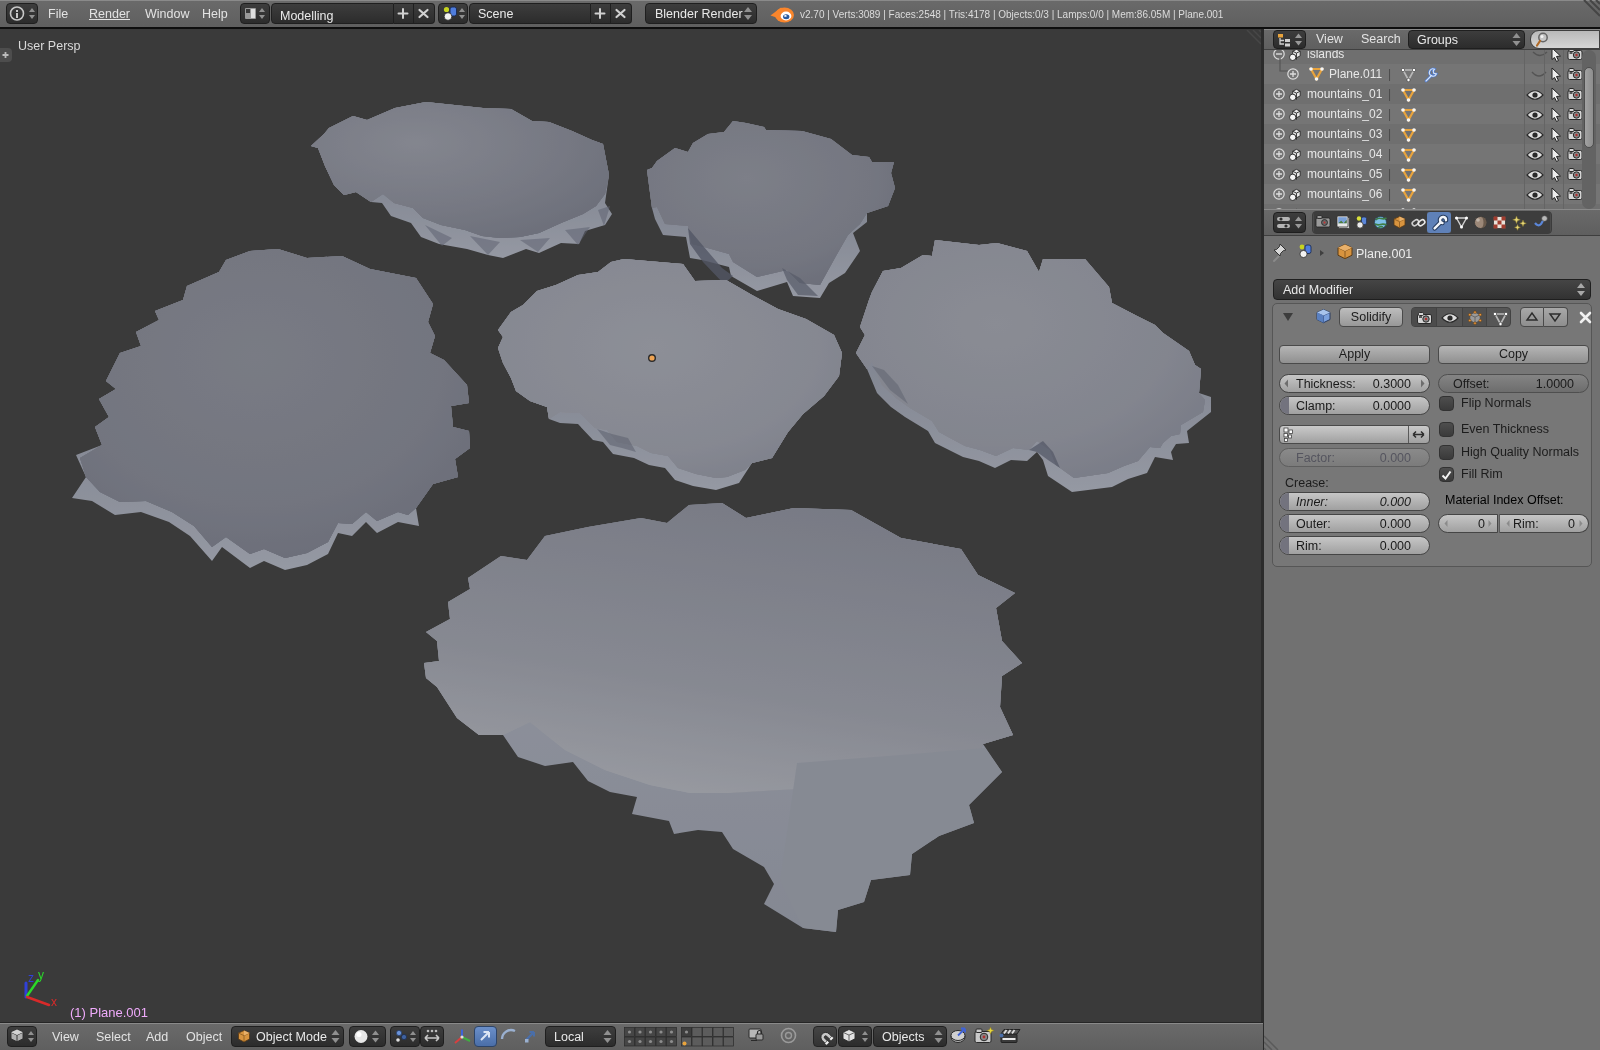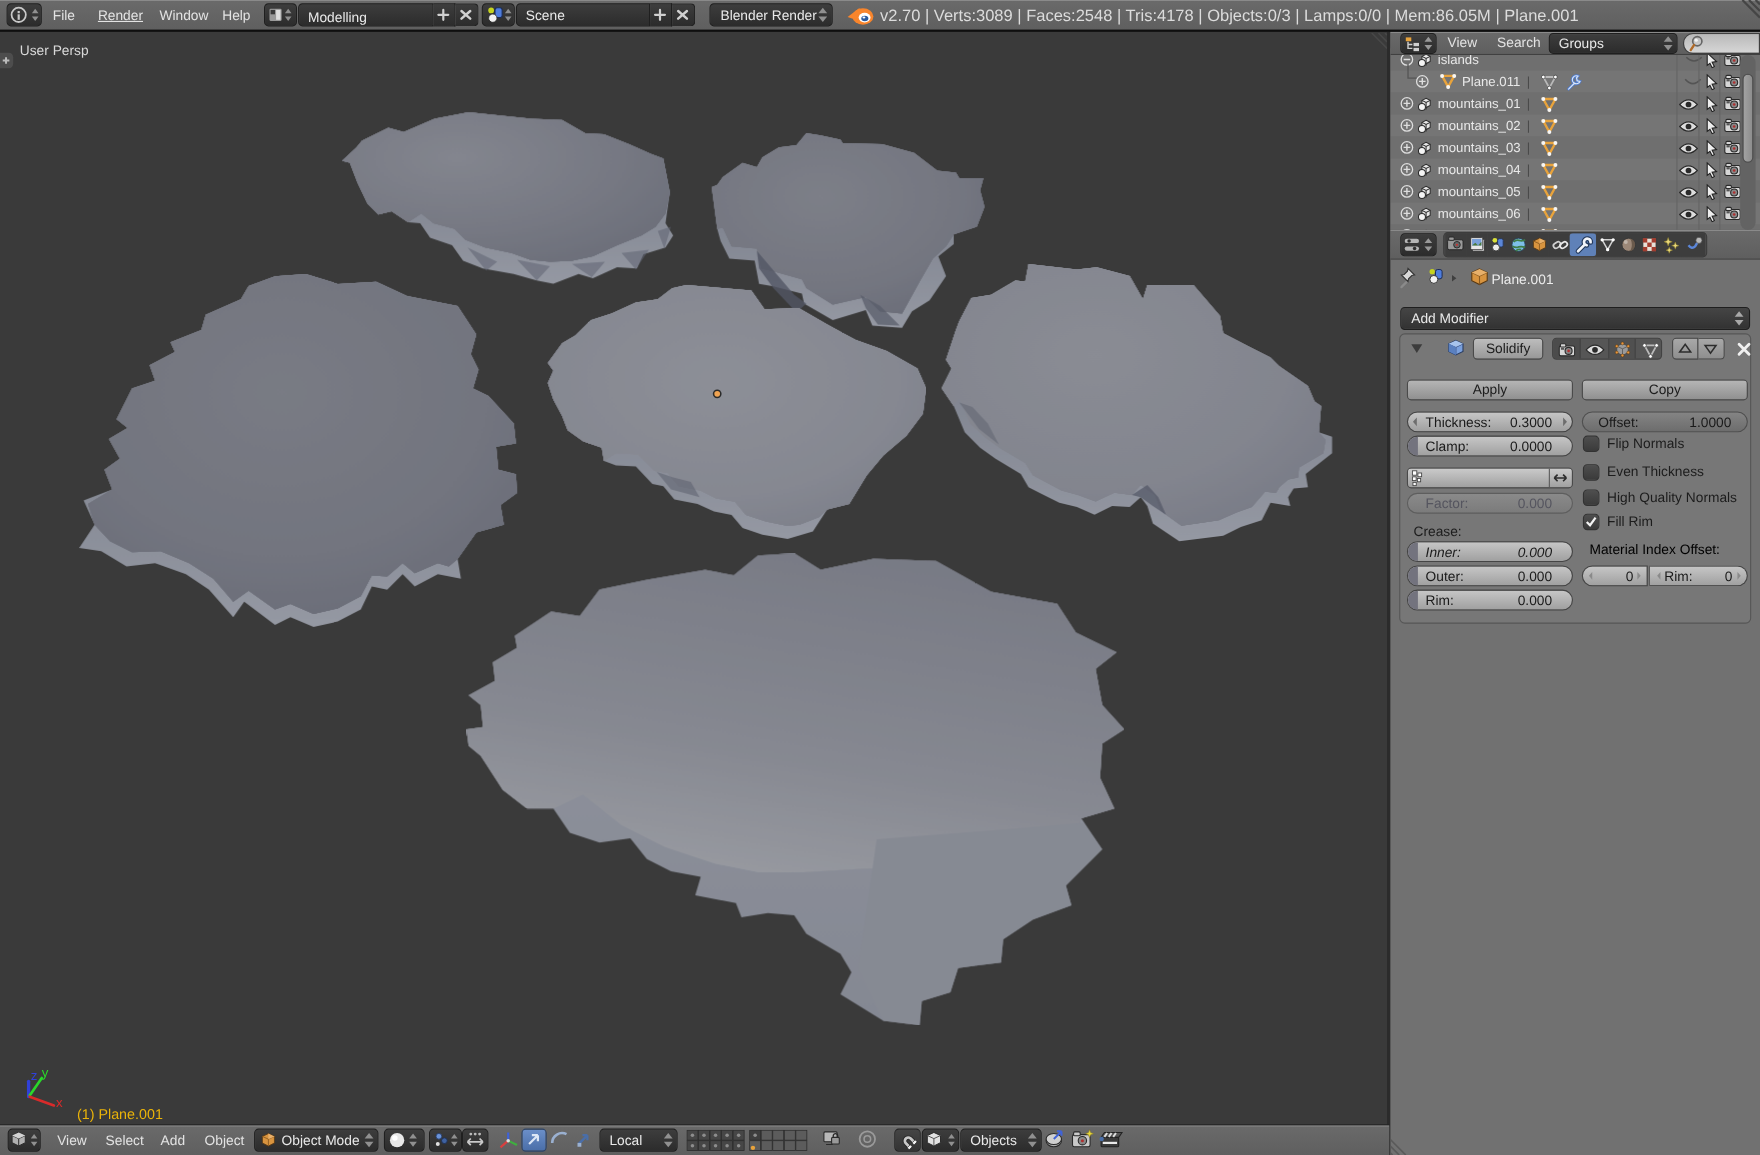--- a/index.html
+++ b/index.html
@@ -132,21 +132,21 @@
     </svg>
   </div>
 
   <svg width="26" height="21" viewBox="0 0 26 21" style="position:absolute;left:769px;top:4px;">
     <ellipse cx="15.5" cy="11" rx="9.5" ry="7.5" fill="#f8852c"></ellipse>
     <path d="M1.5 11.5 L12 3.5 l4.5 4.5 -9 5.5 z" fill="#f8852c"></path>
     <ellipse cx="17" cy="12" rx="5.4" ry="4.4" fill="#fff"></ellipse>
     <ellipse cx="17.2" cy="12.8" rx="3.2" ry="2.5" fill="#2a5a9e"></ellipse>
     <ellipse cx="16.4" cy="11.9" rx="1.3" ry="0.9" fill="#fff"></ellipse>
   </svg>
-  <div class="abs" style="left:800px;top:0;color:#dcdcdc;font-size:15px;line-height:29px;">v2.70 | Verts:3089 | Faces:2548 | Tris:4178 | Objects:0/3 | Lamps:0/0 | Mem:86.05M | Plane.001</div>
+  <div class="abs" style="left:800px;top:0;color:#dcdcdc;font-size:10px;line-height:29px;">v2.70 | Verts:3089 | Faces:2548 | Tris:4178 | Objects:0/3 | Lamps:0/0 | Mem:86.05M | Plane.001</div>
 
   <svg width="30" height="29" viewBox="0 0 30 29" style="position:absolute;right:0;top:0;">
     <path d="M14 0 L30 16 M20 0 L30 10 M26 0 L30 4" stroke="#454545" stroke-width="2"></path>
   </svg>
 </div>
 
 <div class="abs" id="viewport" style="left:0;top:29px;width:1263px;height:993px;background:#3a3a3a;overflow:hidden;">
   <svg id="islands" width="1263" height="993" viewBox="0 29 1263 993" style="position:absolute;left:0;top:0;">
     <defs>
       <radialGradient id="faceA" cx="35%" cy="30%" r="85%">
@@ -290,21 +290,21 @@
     <text x="28" y="982" fill="#3040d8" font-size="12">z</text>
     <text x="38" y="979" fill="#2ad82a" font-size="12">y</text>
     <text x="51" y="1006" fill="#d82a2a" font-size="12">x</text>
   </svg>
   <div class="abs" style="left:18px;top:10px;color:#d9d9d9;font-size:12.5px;">User Persp</div>
   <div class="abs" style="left:0px;top:19px;width:12px;height:14px;background:#4d4d4d;border-radius:0 4px 4px 0;">
     <svg width="12" height="14" viewBox="0 0 12 14">
         <path d="M5.5 4 v6 M2.5 7 h6" stroke="#bbbbbb" stroke-width="1.8"></path>
       </svg>
   </div>
-  <div class="abs" style="left:70px;top:976px;color:#eab308;font-size:13px;">(1) Plane.001</div>
+  <div class="abs" style="left:70px;top:976px;color:#f0abfc;font-size:13px;">(1) Plane.001</div>
 </div>
 <div class="abs" style="left:1261px;top:29px;width:3px;height:1021px;background:#2b2b2b;"></div>
 <svg class="abs" style="left:1243px;top:30px;" width="18" height="18" viewBox="0 0 18 18">
     <path d="M4 0 L18 14 M10 0 L18 8 M16 0 L18 2" stroke="#474747" stroke-width="1.5"></path>
   </svg>
 <svg class="abs" style="left:1580px;top:30px;" width="20" height="18" viewBox="0 0 20 18">
     <path d="M6 0 L20 14 M12 0 L20 8 M18 0 L20 2" stroke="#5a5a5a" stroke-width="1.5"></path>
   </svg>
 
 <div class="abs hdr" id="vpheader" style="left:0;top:1022px;width:1263px;height:28px;border-top:1px solid #262626;">

